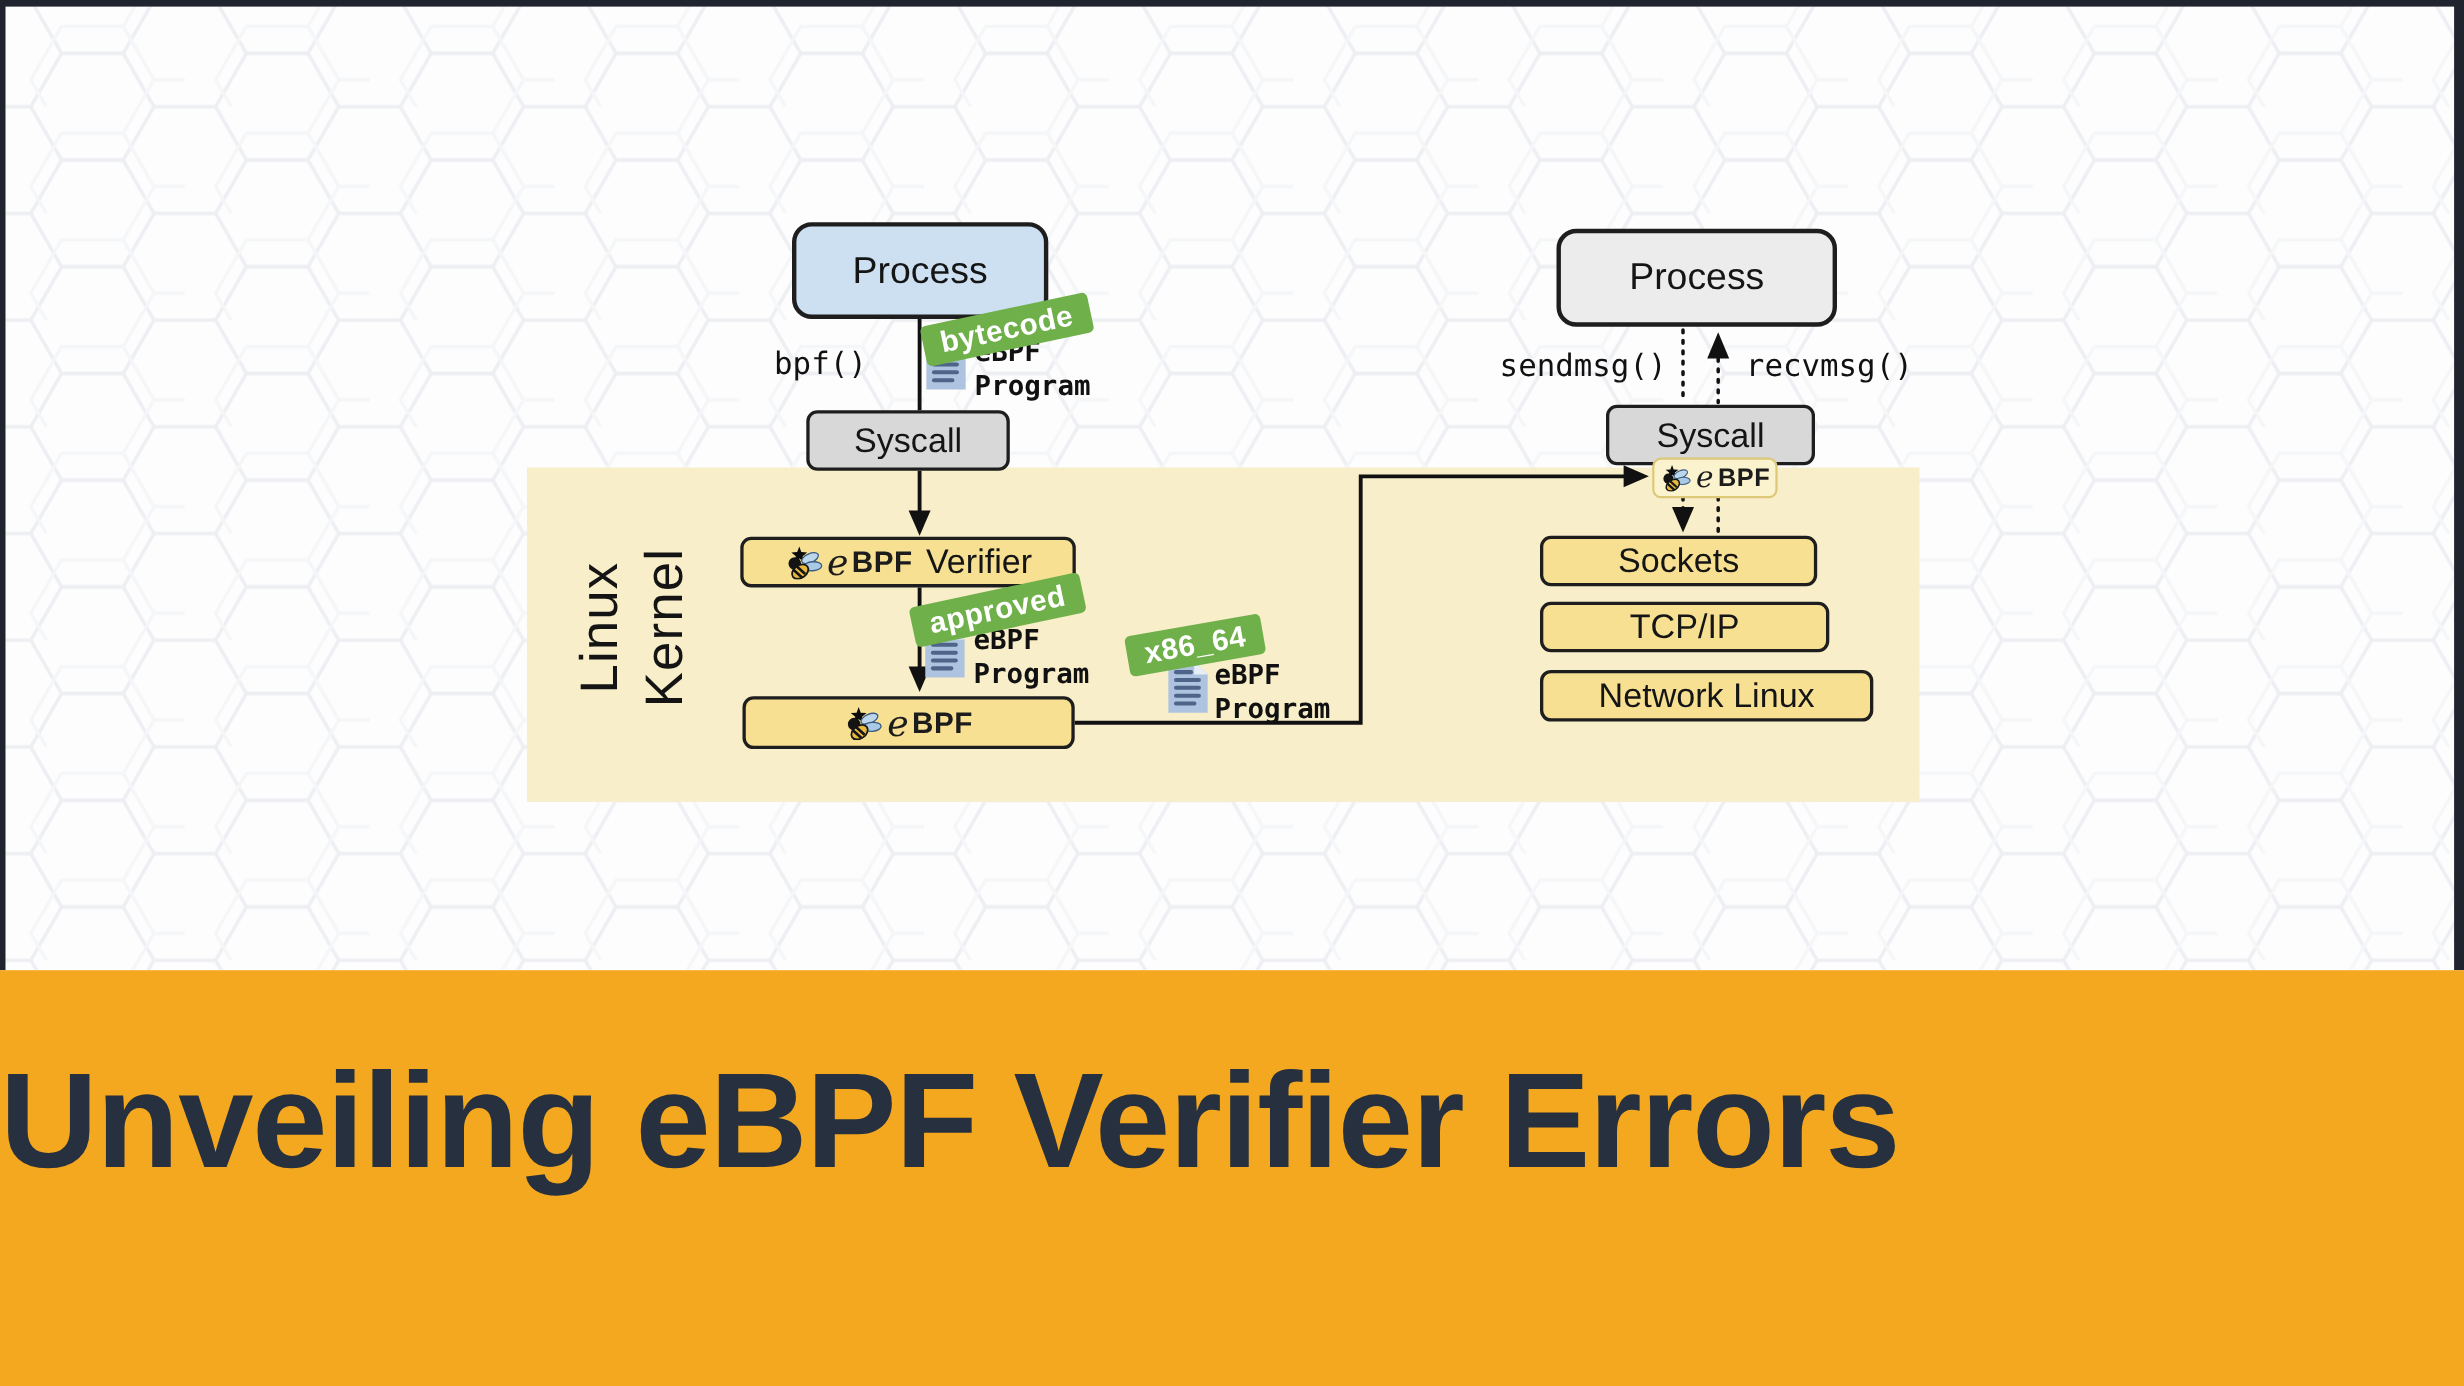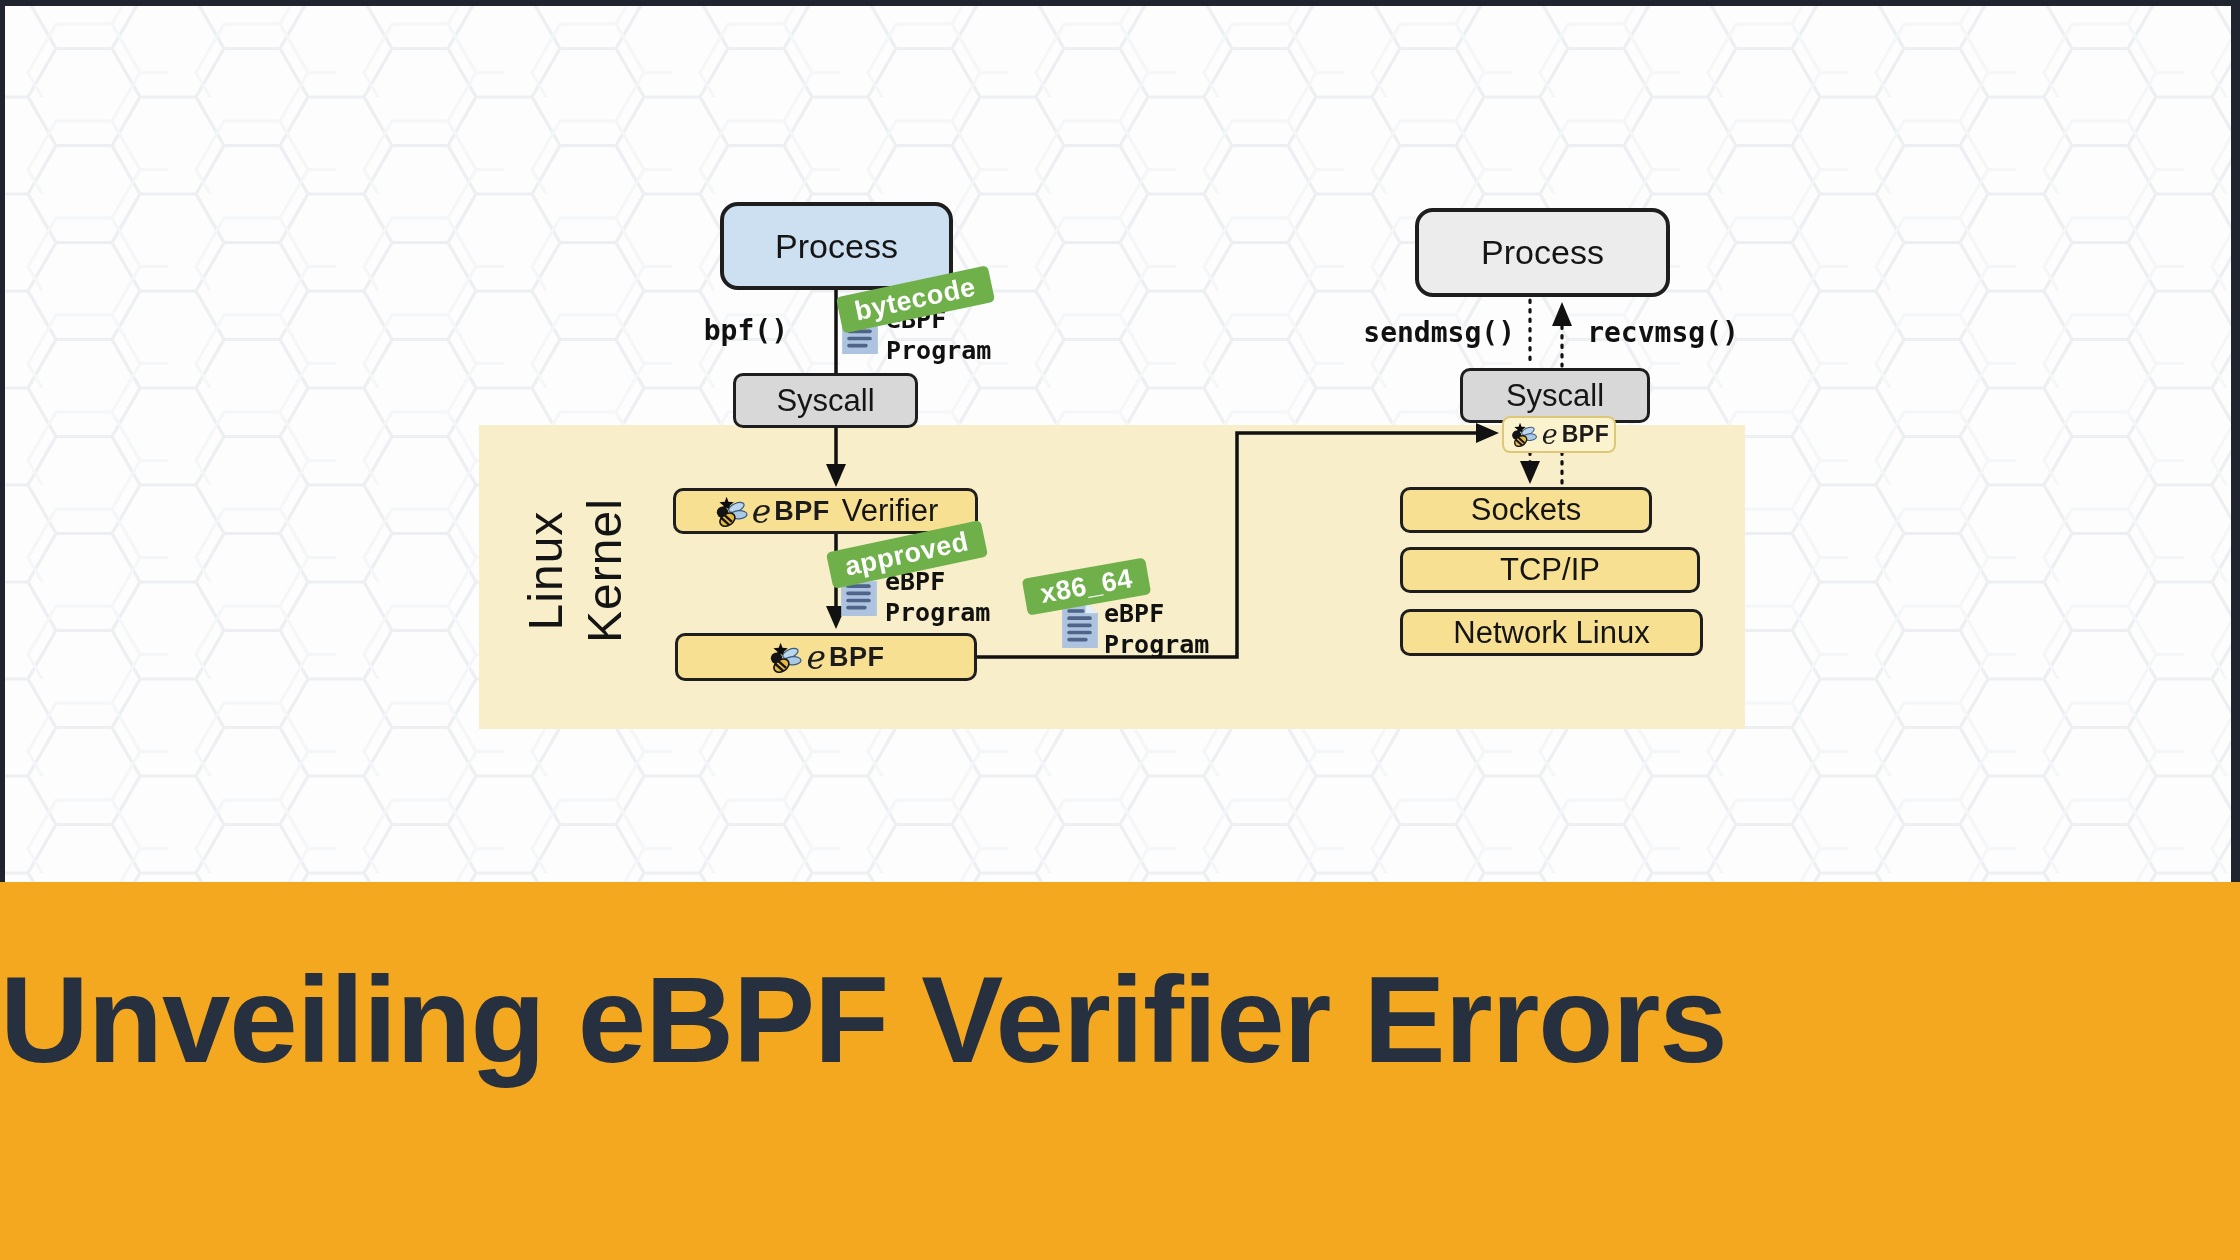--- a/index.html
+++ b/index.html
@@ -25,33 +25,33 @@
   .process-right{left:1415px;top:208px;width:255px;height:89px;border-radius:18px;
        background:#ECECEC;font-size:34px;font-weight:500;border-width:4px;}
   .syscall-left{left:733px;top:373px;width:185px;height:55px;border-radius:10px;
        background:#D8D8D8;font-size:31px;font-weight:500;}
   .syscall-right{left:1460px;top:368px;width:190px;height:55px;border-radius:10px;
        background:#D8D8D8;font-size:31px;font-weight:500;}
   .ybox{background:#F8E093;border-radius:10px;font-size:31px;font-weight:500;}
   .verifier{left:673px;top:488px;width:305px;height:46px;}
   .jit{left:675px;top:633px;width:302px;height:48px;}
   .sockets{left:1400px;top:487px;width:252px;height:46px;}
-  .tcpip{left:1400px;top:547px;width:300px;height:46px;}
+  .tcpip{left:1400px;top:547px;width:263px;height:46px;}
   .netdev{left:1400px;top:609px;width:303px;height:47px;}
   .ebpf-chip{position:absolute;left:1502px;top:416px;width:114px;height:37px;box-sizing:border-box;
        background:#FBF3CD;border:2px solid #DCC878;border-radius:8px;z-index:5;
        display:flex;align-items:center;justify-content:center;gap:3px;}
   
   .ebpf-logo{display:inline-flex;align-items:center;gap:2px;}
   .logo-e{font-family:"DejaVu Serif",serif;font-style:italic;font-size:33px;color:#1c1c1c;
        line-height:1;margin-right:1px;}
   .logo-bpf{font-weight:700;font-size:27px;color:#1c1c1c;line-height:1;letter-spacing:0.5px;}
   .ebpf-chip .logo-e{font-size:27px;} .ebpf-chip .logo-bpf{font-size:23px;}
   
-  .mono{position:absolute;font-family:"DejaVu Sans Mono",monospace;font-weight:700;
+  .mono{position:absolute;font-family:"DejaVu Sans Mono",monospace;font-weight:400;
        font-size:28px;color:#111;}
   .bpf-call{left:668px;top:314px;width:120px;text-align:right;}
   .sendmsg{left:1360px;top:316px;width:155px;text-align:right;}
   .recvmsg{left:1578px;top:316px;width:170px;text-align:center;}
   
   .badge{position:absolute;background:#6FB04A;color:#FFFFFF;font-weight:700;font-size:27px;
        padding:3px 16px;border-radius:5px;z-index:4;letter-spacing:0.5px;}
   .badge-bytecode{left:838px;top:281px;transform:rotate(-12deg);}
   .badge-approved{left:828px;top:536px;transform:rotate(-12deg);}
   .badge-x86{left:1024px;top:568px;transform:rotate(-10deg);}

